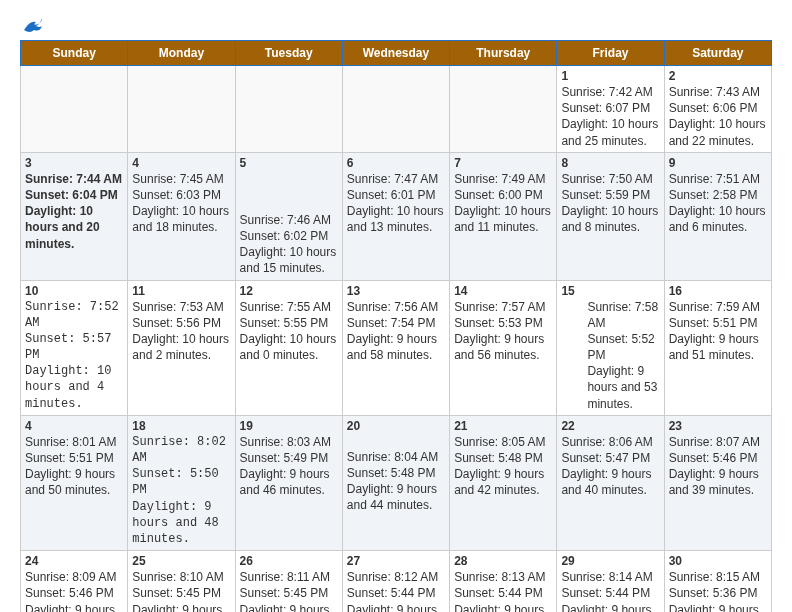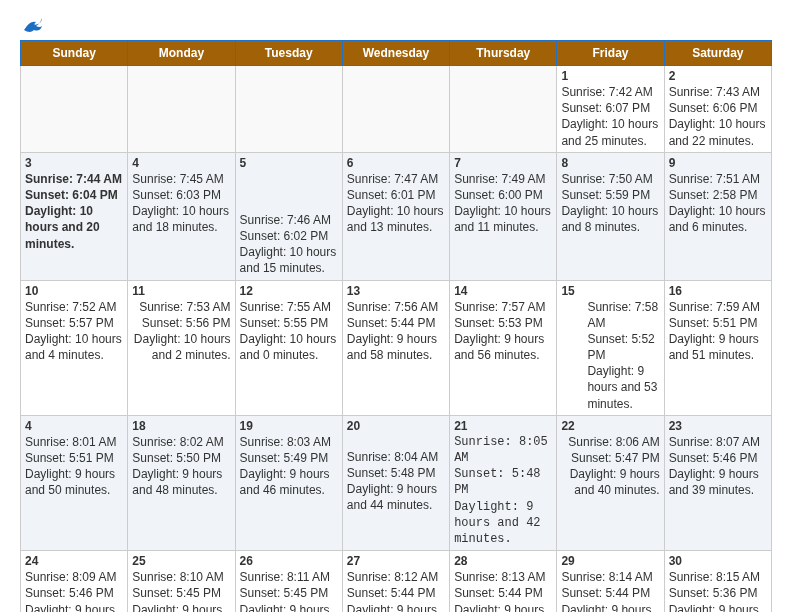--- a/index.html
+++ b/index.html
@@ -191,40 +191,40 @@
           <td>
             <span class="day-num">9</span>
             <div class="day-info" style="white-space: pre-line;">Sunrise: 7:51 AM
 Sunset: 2:58 PM
 Daylight: 10 hours and 6 minutes.</div>
           </td>
         </tr>
         <tr>
           <td>
             <span class="day-num">10</span>
-            <div class="day-info" style="white-space: pre-line;">Sunrise: 7:52 AM
+            <div class="day-info" style="white-space: pre-line; font-family: Liberation Mono, monospace;">Sunrise: 7:52 AM
 Sunset: 5:57 PM
 Daylight: 10 hours and 4 minutes.</div>
           </td>
           <td>
             <span class="day-num">11</span>
-            <div class="day-info" style="white-space: pre-line; text-align: right;">Sunrise: 7:53 AM
+            <div class="day-info" style="white-space: pre-line;">Sunrise: 7:53 AM
 Sunset: 5:56 PM
 Daylight: 10 hours and 2 minutes.</div>
           </td>
           <td>
             <span class="day-num">12</span>
             <div class="day-info" style="white-space: pre-line;">Sunrise: 7:55 AM
 Sunset: 5:55 PM
 Daylight: 10 hours and 0 minutes.</div>
           </td>
           <td>
             <span class="day-num">13</span>
             <div class="day-info" style="white-space: pre-line;">Sunrise: 7:56 AM
-Sunset: 5:44 PM
+Sunset: 7:54 PM
 Daylight: 9 hours and 58 minutes.</div>
           </td>
           <td>
             <span class="day-num">14</span>
             <div class="day-info" style="white-space: pre-line;">Sunrise: 7:57 AM
 Sunset: 5:53 PM
 Daylight: 9 hours and 56 minutes.</div>
           </td>
           <td>
             <span class="day-num">15</span>
@@ -241,45 +241,45 @@
         </tr>
         <tr>
           <td>
             <span class="day-num">4</span>
             <div class="day-info" style="white-space: pre-line;">Sunrise: 8:01 AM
 Sunset: 5:51 PM
 Daylight: 9 hours and 50 minutes.</div>
           </td>
           <td>
             <span class="day-num">18</span>
-            <div class="day-info" style="white-space: pre-line;">Sunrise: 8:02 AM
+            <div class="day-info" style="white-space: pre-line; font-family: Liberation Mono, monospace;">Sunrise: 8:02 AM
 Sunset: 5:50 PM
 Daylight: 9 hours and 48 minutes.</div>
           </td>
           <td>
             <span class="day-num">19</span>
             <div class="day-info" style="white-space: pre-line;">Sunrise: 8:03 AM
 Sunset: 5:49 PM
 Daylight: 9 hours and 46 minutes.</div>
           </td>
           <td>
             <span class="day-num">20</span>
             <div class="day-info" style="white-space: pre-line; margin-top: 16px;">Sunrise: 8:04 AM
 Sunset: 5:48 PM
 Daylight: 9 hours and 44 minutes.</div>
           </td>
           <td>
             <span class="day-num">21</span>
-            <div class="day-info" style="white-space: pre-line; font-family: Liberation Mono, monospace;">Sunrise: 8:05 AM
+            <div class="day-info" style="white-space: pre-line;">Sunrise: 8:05 AM
 Sunset: 5:48 PM
 Daylight: 9 hours and 42 minutes.</div>
           </td>
           <td>
             <span class="day-num">22</span>
-            <div class="day-info" style="white-space: pre-line; text-align: right;">Sunrise: 8:06 AM
+            <div class="day-info" style="white-space: pre-line;">Sunrise: 8:06 AM
 Sunset: 5:47 PM
 Daylight: 9 hours and 40 minutes.</div>
           </td>
           <td>
             <span class="day-num">23</span>
             <div class="day-info" style="white-space: pre-line;">Sunrise: 8:07 AM
 Sunset: 5:46 PM
 Daylight: 9 hours and 39 minutes.</div>
           </td>
         </tr>

